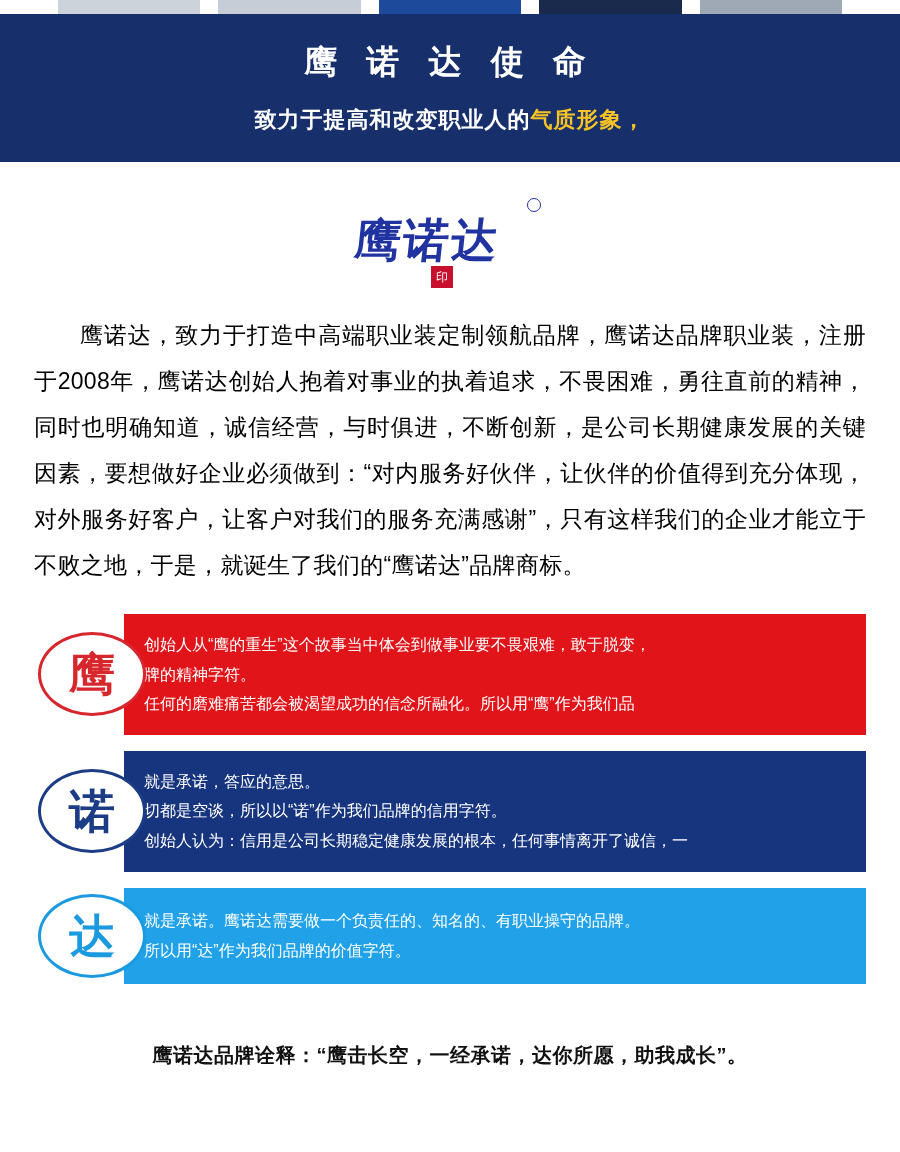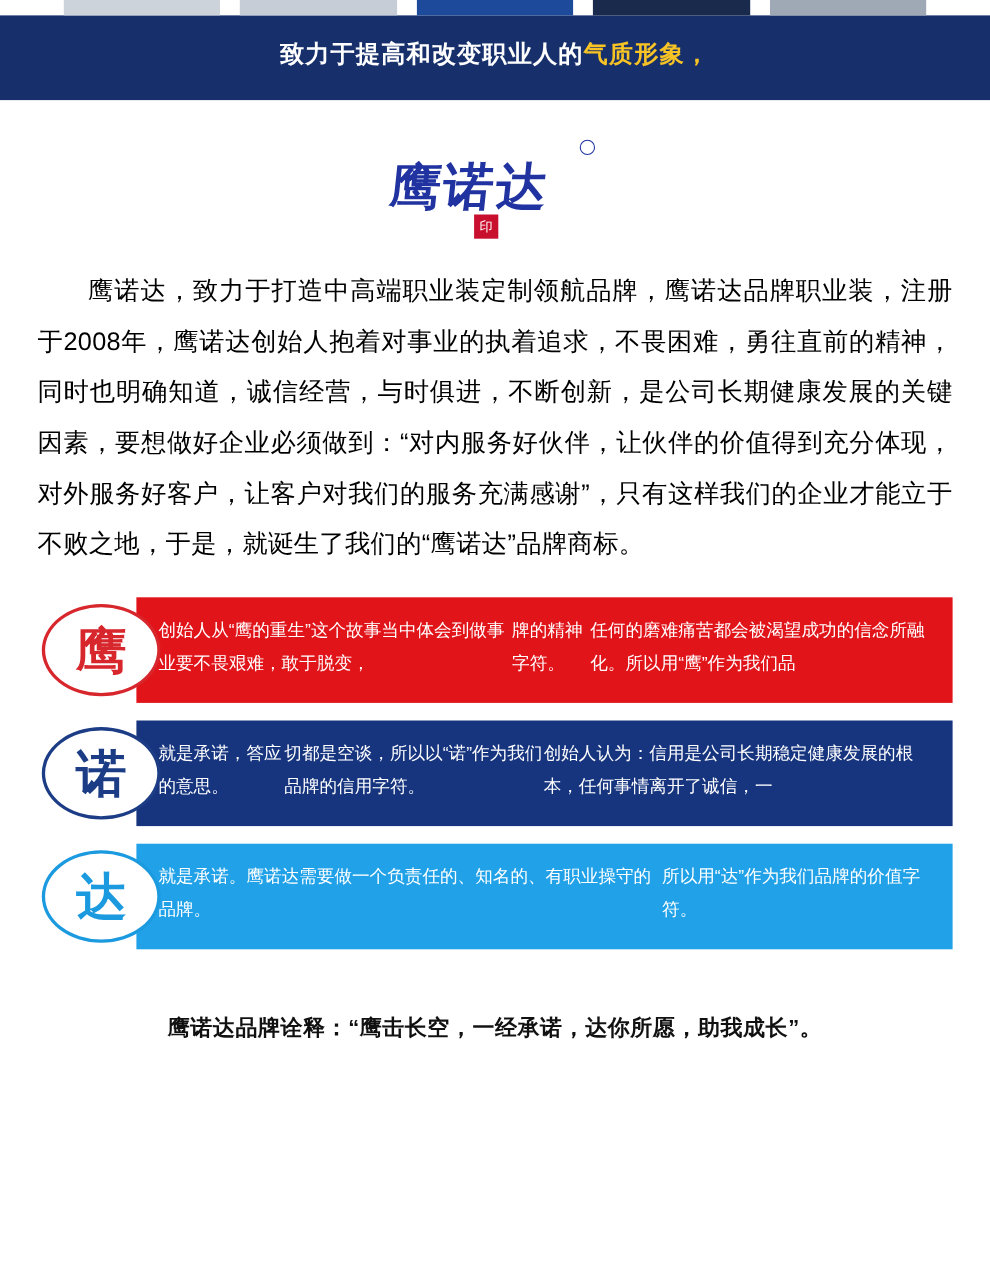--- a/index.html
+++ b/index.html
@@ -157,21 +157,21 @@
   }
   .block-body {
     flex: 1;
     padding: 16px 18px 16px 20px;
     font-size: 16px;
     line-height: 1.85;
     color: #ffffff;
     box-sizing: border-box;
     margin-left: -26px;
     display: flex;
-    flex-direction: row;
+    flex-direction: column;
     justify-content: center;
   }
 
   .block.red .char-oval { border: 3px solid #d7262c; }
   .block.red .char-oval span { color: #d7262c; }
   .block.red .block-body { background: #e1141a; }
 
   .block.navy .char-oval { border: 3px solid #1c3d86; }
   .block.navy .char-oval span { color: #1c3d86; }
   .block.navy .block-body { background: #17357f; }
@@ -197,20 +197,21 @@
 
   <div class="thumb-strip">
     <div class="thumb t1"></div>
     <div class="thumb t2"></div>
     <div class="thumb t3"></div>
     <div class="thumb t4"></div>
     <div class="thumb t5"></div>
   </div>
 
   <div class="banner">
+    <div class="banner-title">鹰 诺 达 使 命</div>
     <div class="banner-line l1">
       <span>致力于提高和改变职业人的</span><span class="hl">气质形象，</span>
     </div>
   </div>
 
   <div class="logo-area">
     <div class="logo-box">
       <div class="logo-text">鹰诺达</div>
       <div class="logo-circle"></div>
       <div class="logo-seal">印</div>

